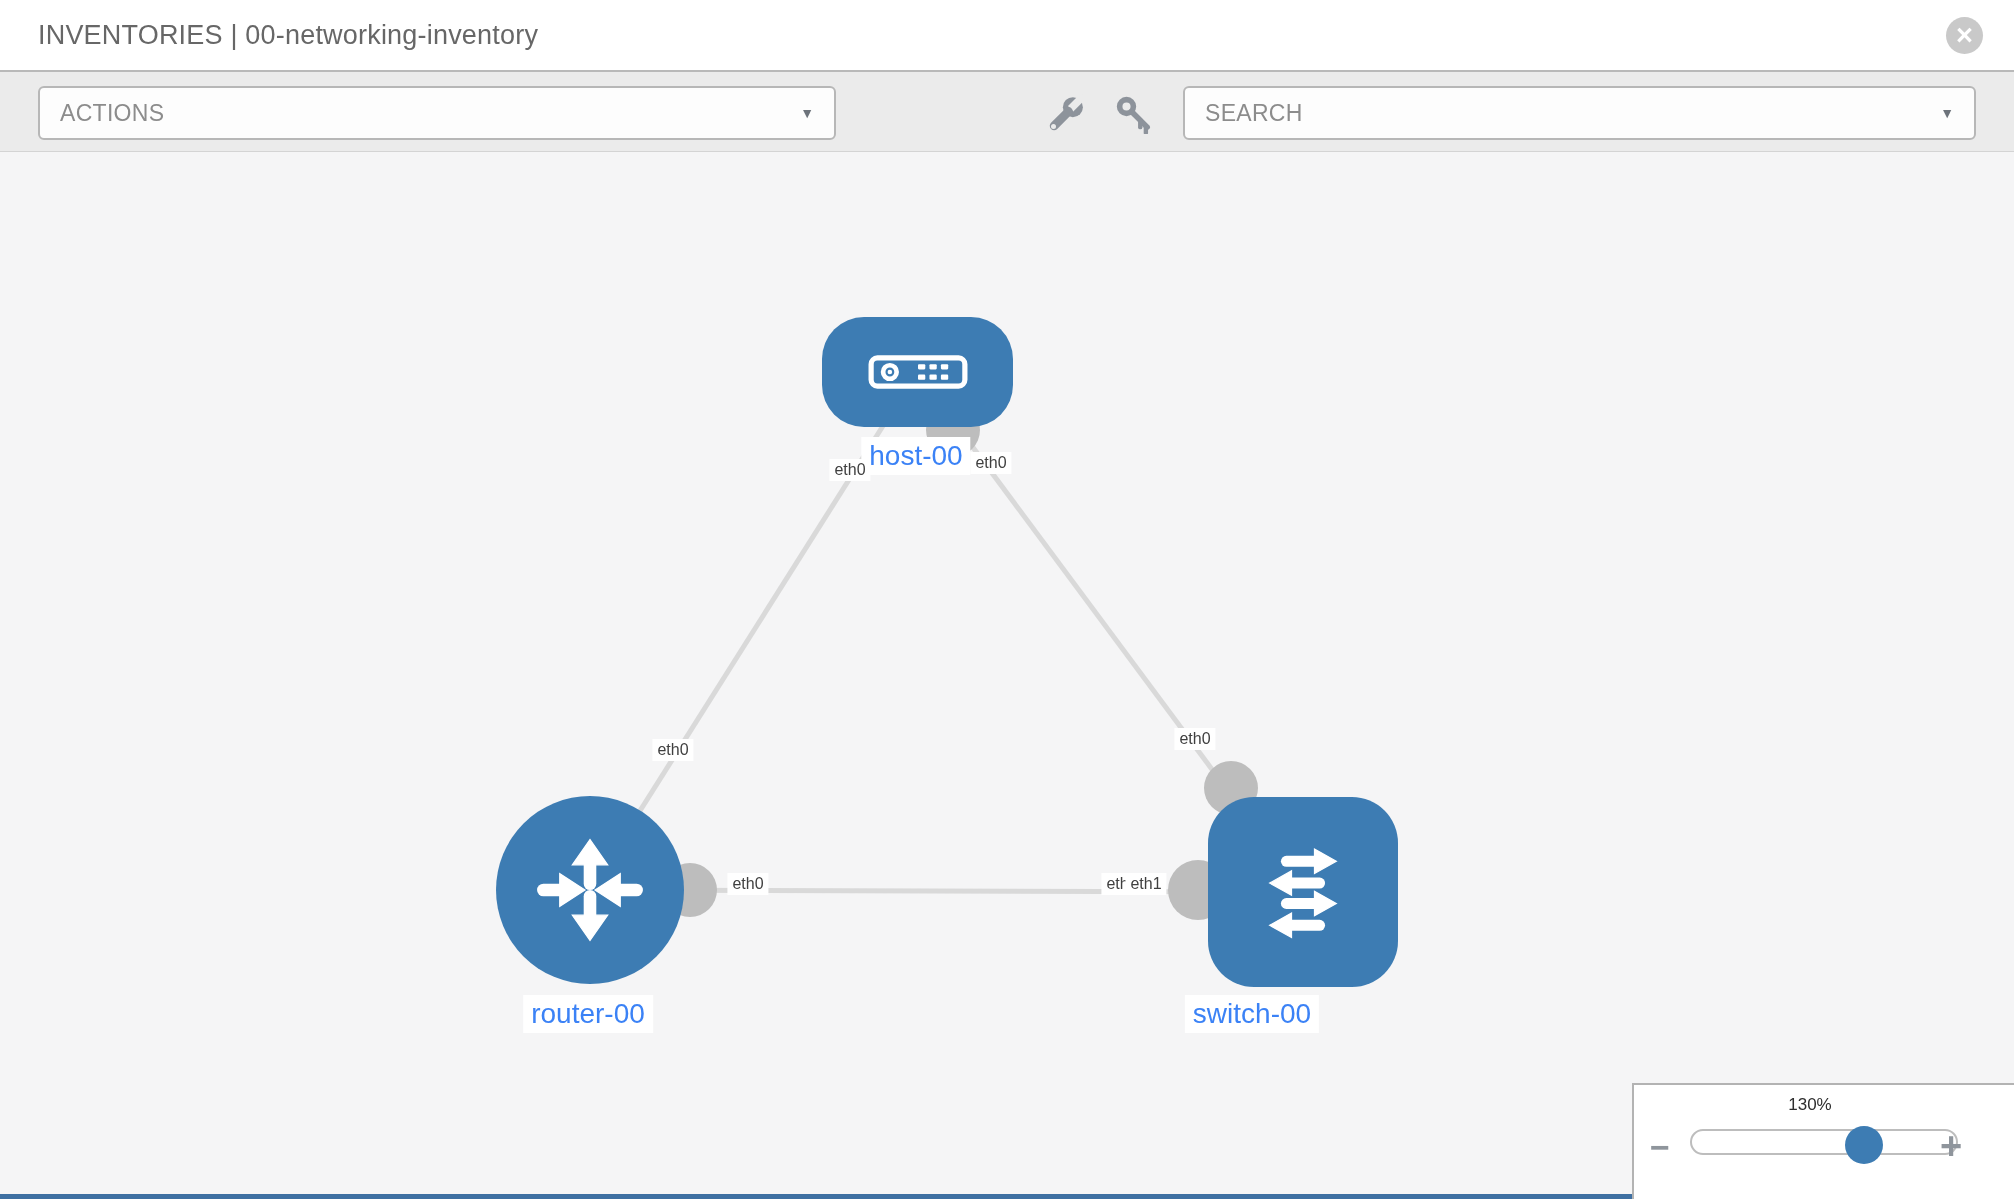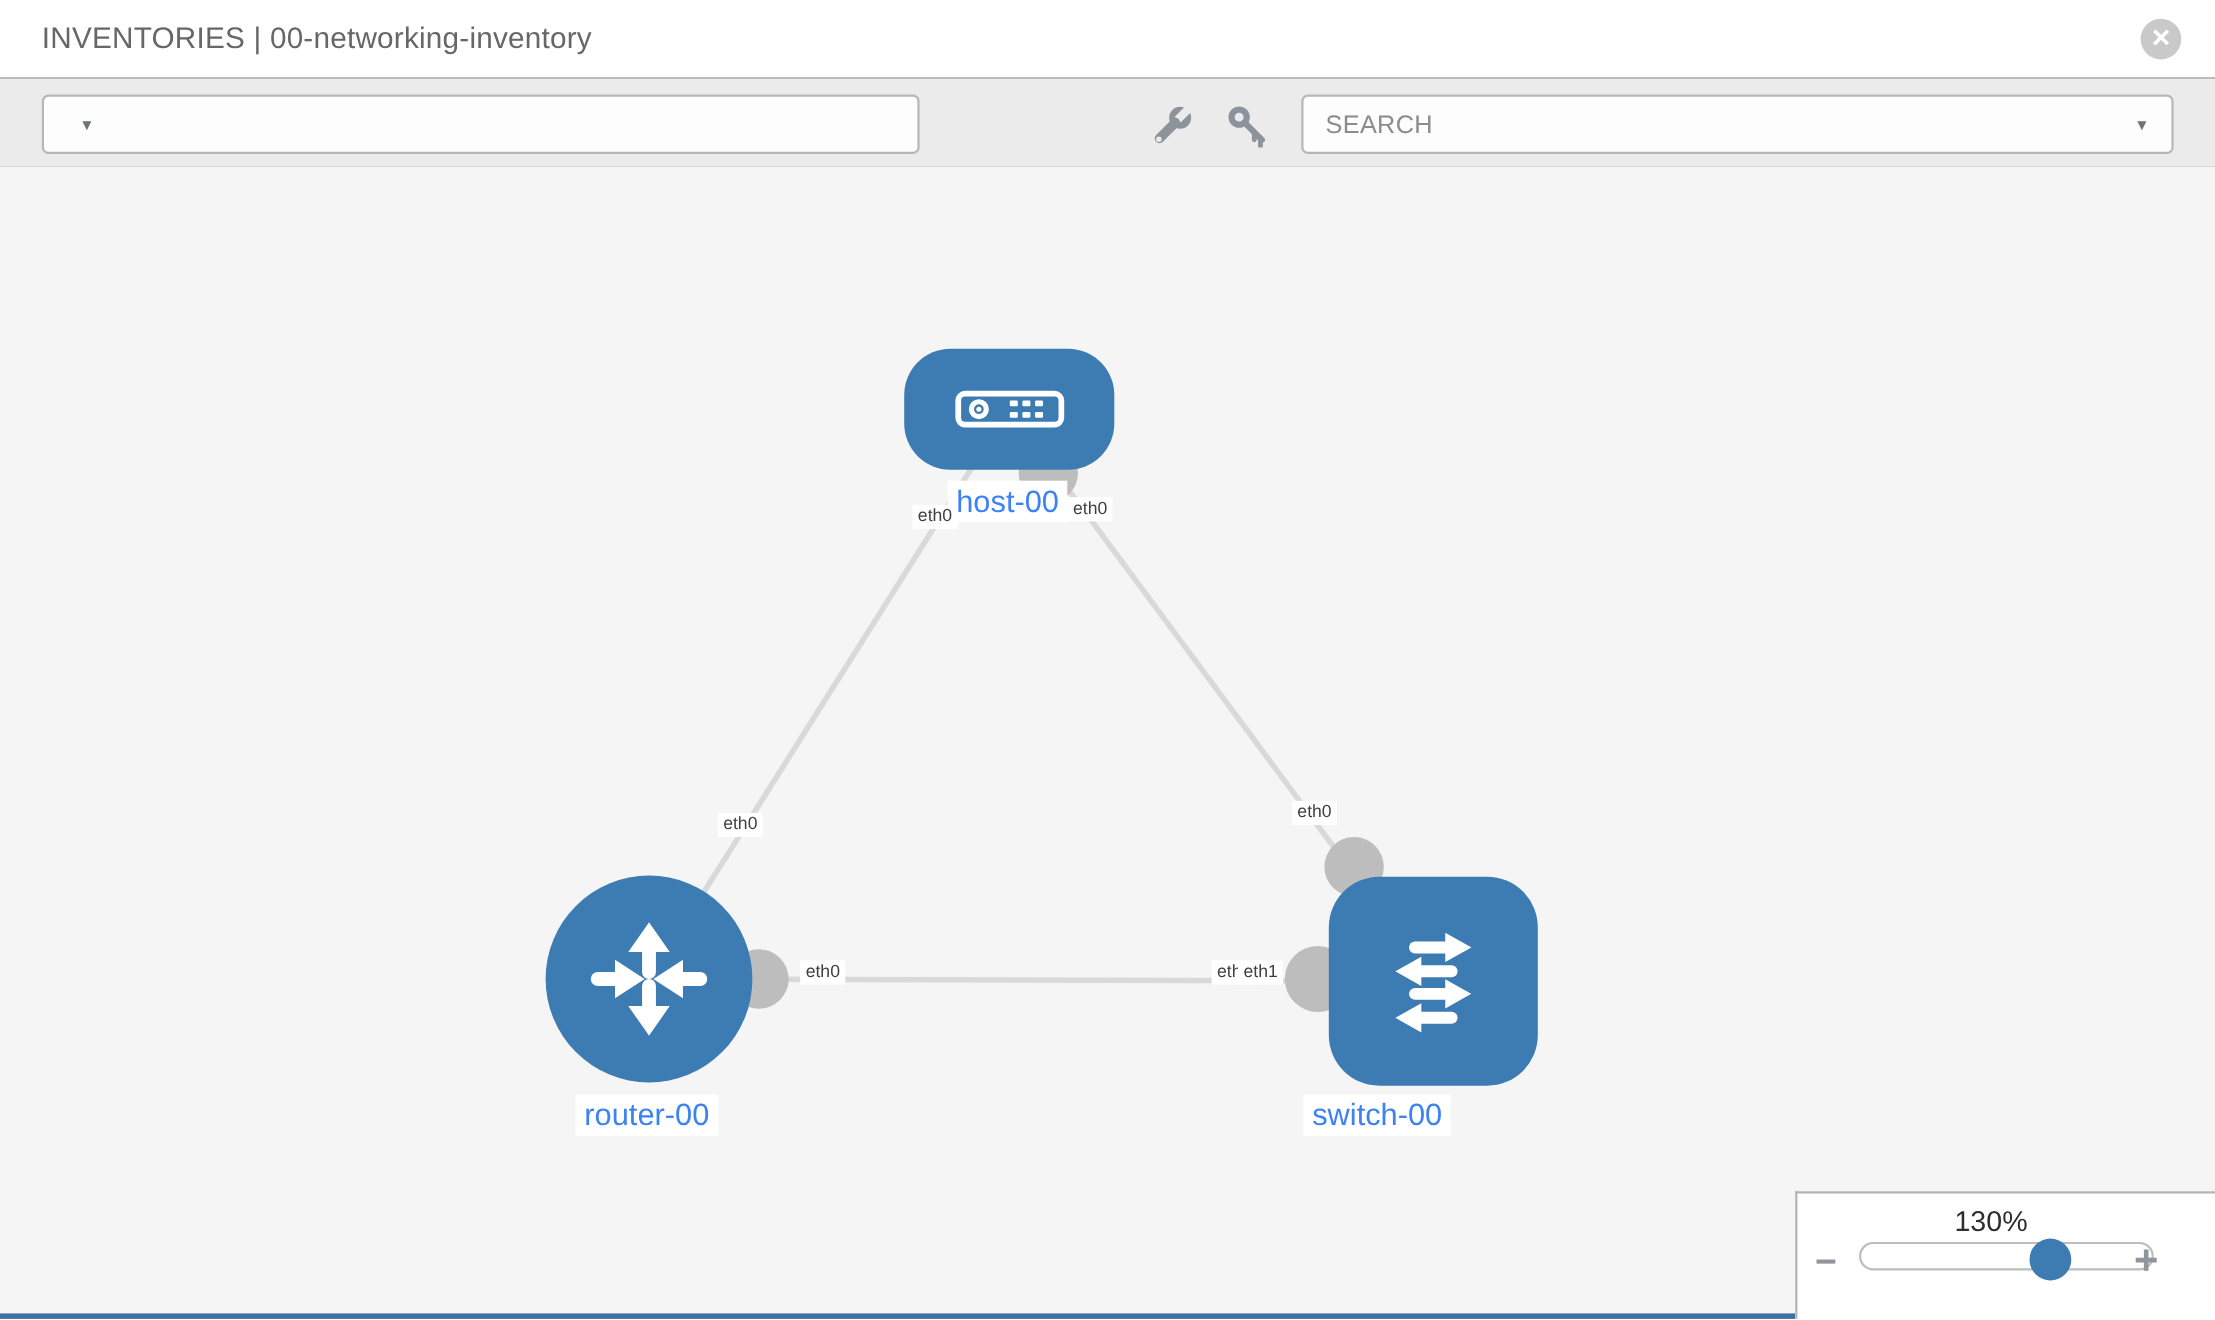--- a/index.html
+++ b/index.html
@@ -36,21 +36,21 @@
   .node-switch { left:1208px; top:645px; width:190px; height:190px; border-radius:46px; }
 
   .chip { position:absolute; z-index:3; background:#ffffff; color:#4b4b4b; white-space:nowrap;
     transform:translate(-50%,-50%); }
   .chip-node { font-size:28px; padding:3px 8px; color:#3b82f6; }
   .chip-if { font-size:16px; padding:2px 5px; color:#3f3f3f; }
 
   
   .zoom-panel { position:absolute; z-index:5; left:1632px; top:931px; width:382px; height:116px;
     background:#ffffff; border-top:2px solid #b3b3b3; border-left:2px solid #b3b3b3; }
-  .zoom-value { position:absolute; top:10px; left:0; width:352px; text-align:center; font-size:26px; color:#2e2e2e; }
+  .zoom-value { position:absolute; top:10px; left:0; width:352px; text-align:center; font-size:17px; color:#2e2e2e; }
   .zoom-minus, .zoom-plus { position:absolute; color:#8f959c; font-weight:bold; cursor:pointer; line-height:1; }
   .zoom-minus { left:16px; top:45px; font-size:34px; }
   .zoom-plus { left:306px; top:42px; font-size:38px; }
   .zoom-track { position:absolute; left:56px; top:44px; width:268px; height:26px; background:#ffffff;
     border:2px solid #bdbdbd; border-radius:13px; cursor:pointer; }
   .zoom-handle { position:absolute; left:211px; top:41px; width:38px; height:38px; border-radius:50%;
     background:#3d7cb3; cursor:grab; }
 
   .footer-strip { position:absolute; z-index:4; left:0; bottom:0; width:1632px; height:5px; background:#3f70a2; }
 </style>
@@ -61,20 +61,21 @@
 
   <div class="header">
     <div class="page-title">INVENTORIES | 00-networking-inventory</div>
     <div class="close-btn">
       <span>×</span>
     </div>
   </div>
 
   <div class="toolbar">
     <div class="dropdown dd-actions">
+      <span class="dd-label">ACTIONS</span>
       <span class="caret">▼</span>
     </div>
 
     <svg class="tool-icon wrench" viewBox="0 0 32 32">
       <circle cx="21.5" cy="10.5" r="8" fill="#8d939b"></circle>
       <rect x="22" y="-1" width="6" height="15" transform="rotate(45 25 6.5)" fill="#ebebeb"></rect>
       <line x1="6.5" y1="25.5" x2="18" y2="14" stroke="#8d939b" stroke-width="7" stroke-linecap="round"></line>
       <circle cx="6" cy="26" r="2" fill="#ebebeb"></circle>
     </svg>
 

